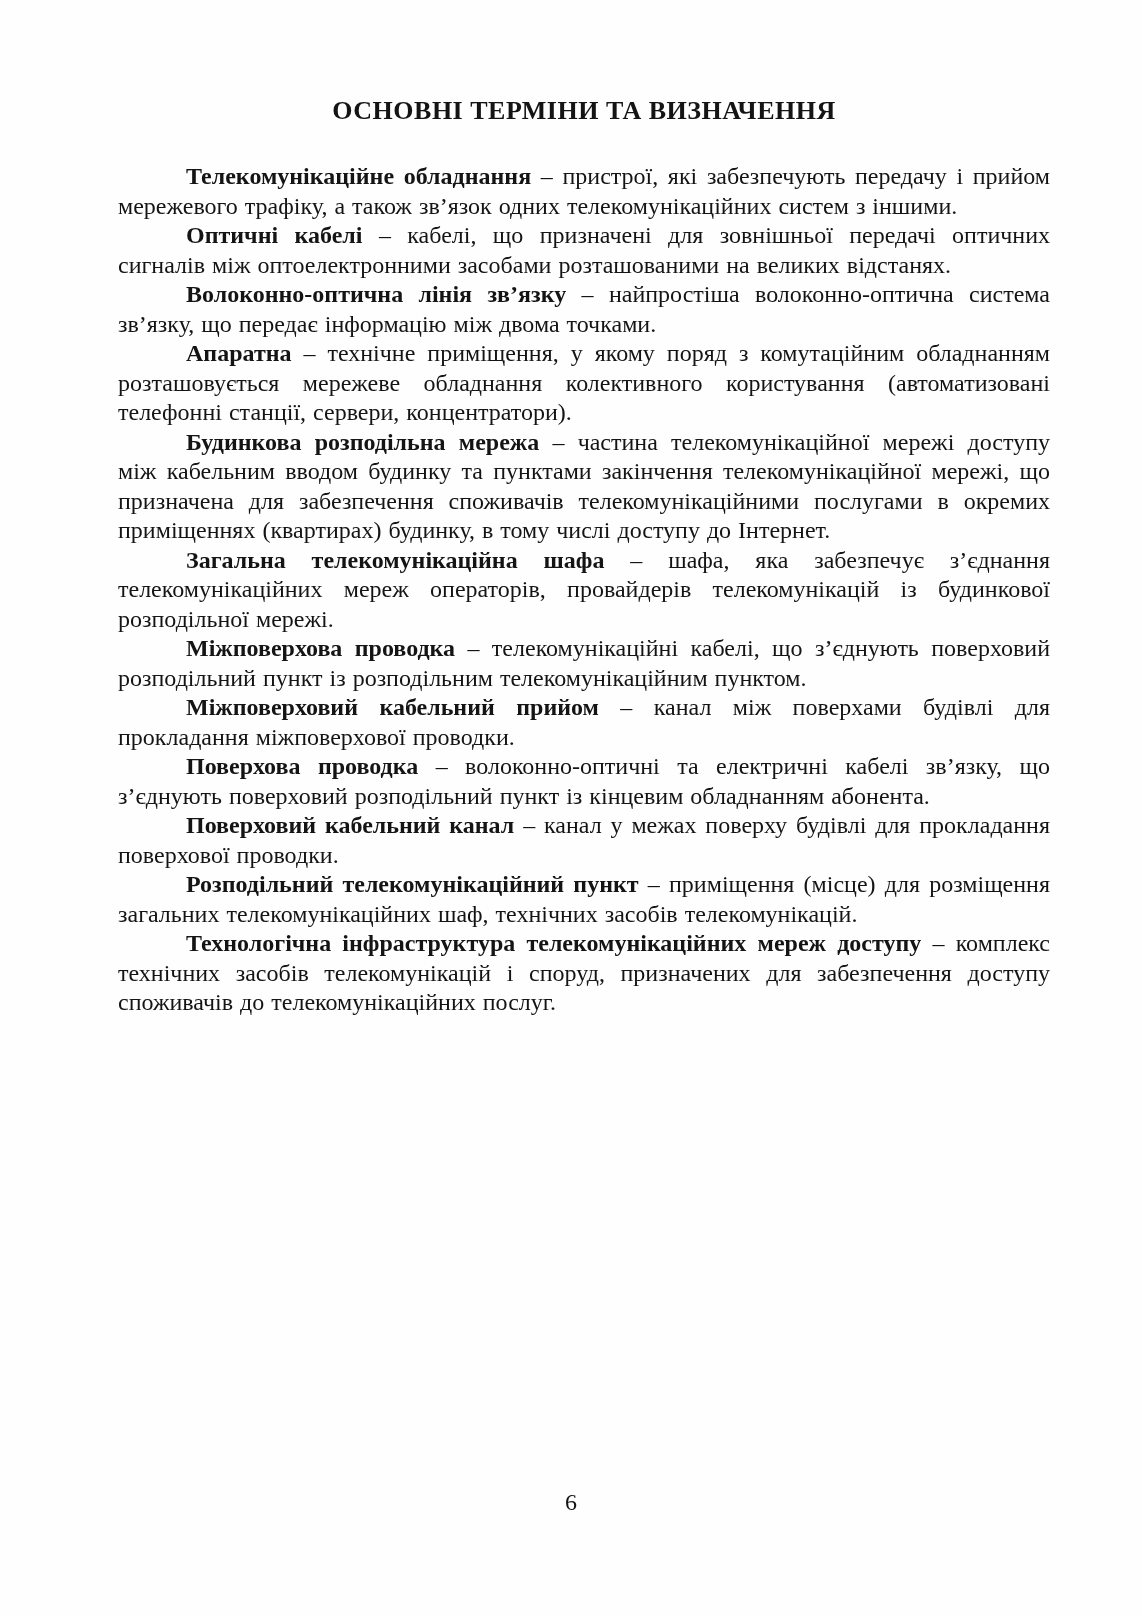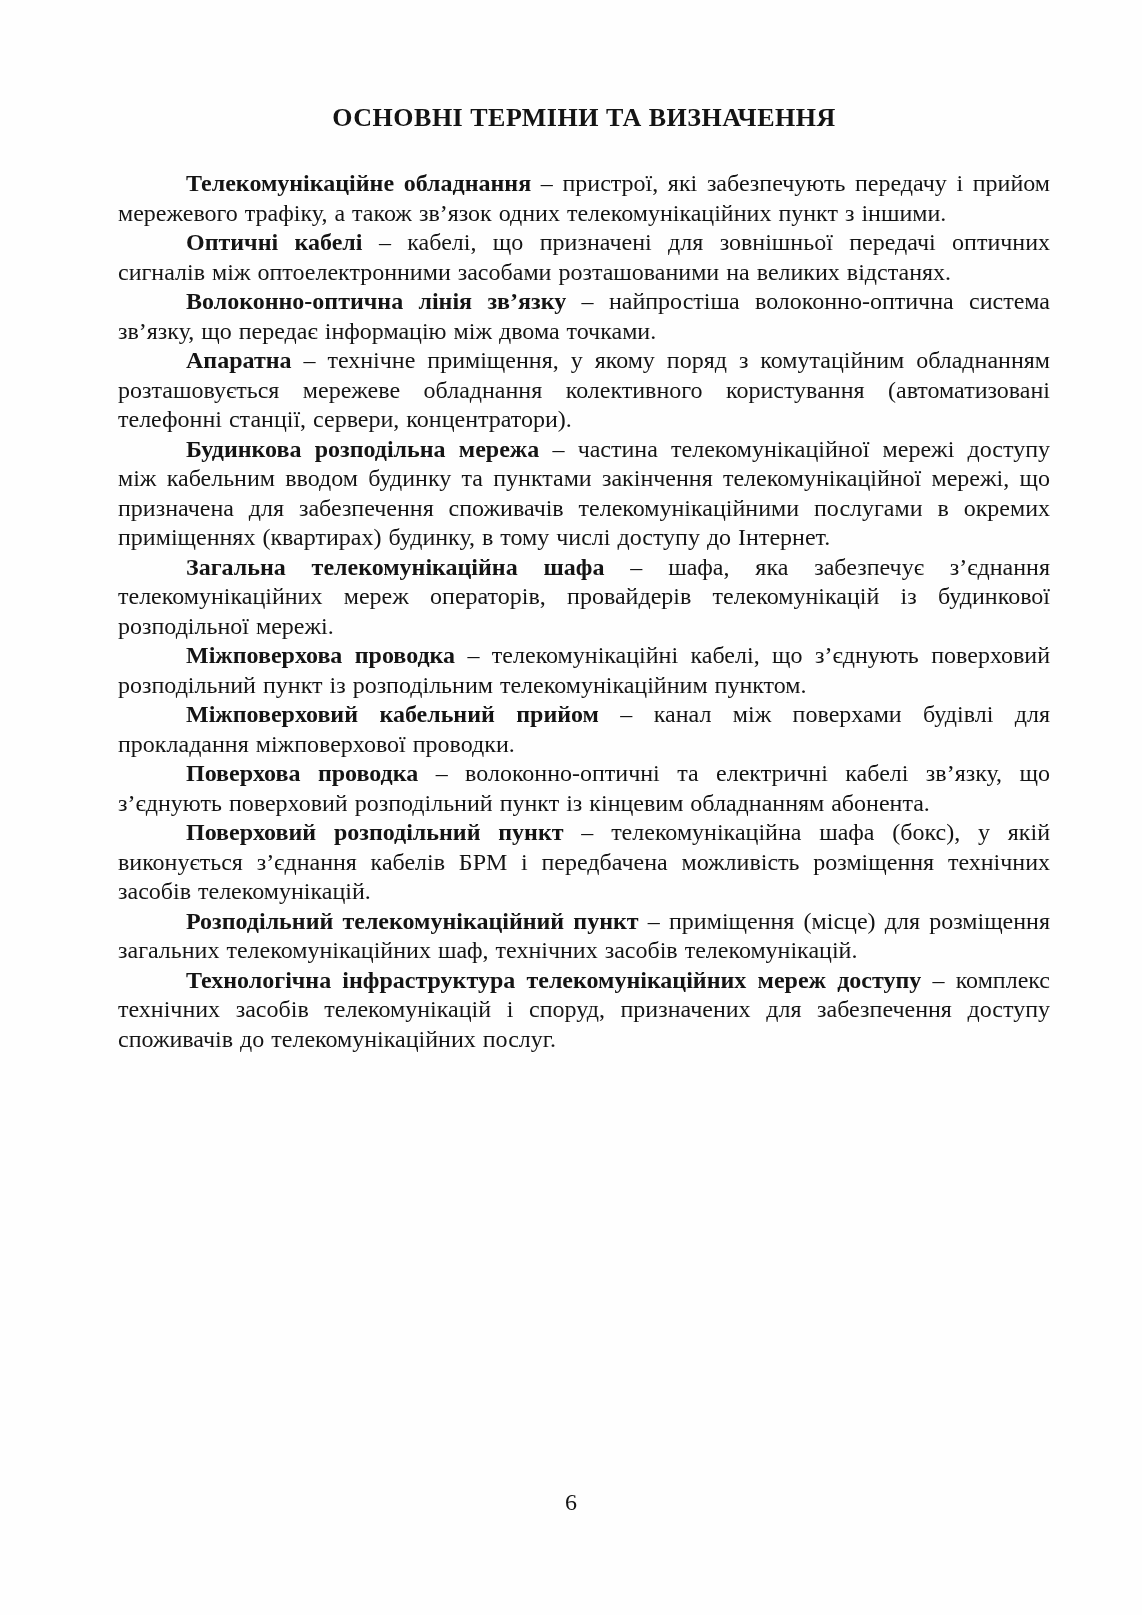--- a/index.html
+++ b/index.html
@@ -14,21 +14,21 @@
     margin: 0 auto;
     background: #fefefe;
     color: #141414;
     font-family: "Liberation Serif", "DejaVu Serif", serif;
     overflow: hidden;
     box-sizing: border-box;
   }
   .content {
     position: absolute;
     left: 118px;
-    top: 103px;
+    top: 96px;
     width: 932px;
   }
   .doc-title {
     margin: 0 0 36px 0;
     text-align: center;
     font-size: 26px;
     line-height: 30px;
     font-weight: bold;
     letter-spacing: 0.5px;
   }
@@ -57,42 +57,42 @@
     color: #141414;
   }
 </style>
 </head>
 <body>
 
 <main class="page">
   <div class="content">
     <h1 class="doc-title">ОСНОВНІ ТЕРМІНИ ТА ВИЗНАЧЕННЯ</h1>
     <section id="terms">
-  <p class="para"><b class="term">Телекомунікаційне обладнання</b><span class="def"> – пристрої, які забезпечують передачу і прийом мережевого трафіку, а також зв’язок одних телекомунікаційних пункт з іншими.</span></p>
+  <p class="para"><b class="term">Телекомунікаційне обладнання</b><span class="def"> – пристрої, які забезпечують передачу і прийом мережевого трафіку, а також зв’язок одних телекомунікаційних систем з іншими.</span></p>
 
 
   <p class="para"><b class="term">Оптичні кабелі</b><span class="def"> – кабелі, що призначені для зовнішньої передачі оптичних сигналів між оптоелектронними засобами розташованими на великих відстанях.</span></p>
 
   <p class="para"><b class="term">Волоконно-оптична лінія зв’язку</b><span class="def"> – найпростіша волоконно-оптична система зв’язку, що передає інформацію між двома точками.</span></p>
 
   <p class="para"><b class="term">Апаратна</b><span class="def"> – технічне приміщення, у якому поряд з комутаційним обладнанням розташовується мережеве обладнання колективного користування (автоматизовані телефонні станції, сервери, концентратори).</span></p>
 
 
   <p class="para"><b class="term">Будинкова розподільна мережа</b><span class="def"> – частина телекомунікаційної мережі доступу між кабельним вводом будинку та пунктами закінчення телекомунікаційної мережі, що призначена для забезпечення споживачів телекомунікаційними послугами в окремих приміщеннях (квартирах) будинку, в тому числі доступу до Інтернет.</span></p>
 
   <p class="para"><b class="term">Загальна телекомунікаційна шафа</b><span class="def"> – шафа, яка забезпечує з’єднання телекомунікаційних мереж операторів, провайдерів телекомунікацій із будинкової розподільної мережі.</span></p>
 
   <p class="para"><b class="term">Міжповерхова проводка</b><span class="def"> – телекомунікаційні кабелі, що з’єднують поверховий розподільний пункт із розподільним телекомунікаційним пунктом.</span></p>
 
   <p class="para"><b class="term">Міжповерховий кабельний прийом</b><span class="def"> – канал між поверхами будівлі для прокладання міжповерхової проводки.</span></p>
 
   <p class="para"><b class="term">Поверхова проводка</b><span class="def"> – волоконно-оптичні та електричні кабелі зв’язку, що з’єднують поверховий розподільний пункт із кінцевим обладнанням абонента.</span></p>
 
+  <p class="para"><b class="term">Поверховий кабельний канал</b><span class="def"> – канал у межах поверху будівлі для прокладання поверхової проводки.</span></p>
 
-  <p class="para"><b class="term">Поверховий розподільний пункт</b><span class="def"> – телекомунікаційна шафа (бокс), у якій виконується з’єднання кабелів БРМ і передбачена можливість розміщення технічних засобів телекомунікацій.</span></p>
 
   <p class="para"><b class="term">Розподільний телекомунікаційний пункт</b><span class="def"> – приміщення (місце) для розміщення загальних телекомунікаційних шаф, технічних засобів телекомунікацій.</span></p>
 
   <p class="para"><b class="term">Технологічна інфраструктура телекомунікаційних мереж доступу</b><span class="def"> – комплекс технічних засобів телекомунікацій і споруд, призначених для забезпечення доступу споживачів до телекомунікаційних послуг.</span></p>
 </section>
   </div>
   <footer class="page-number">6</footer>
 </main>
 
 </body></html>

